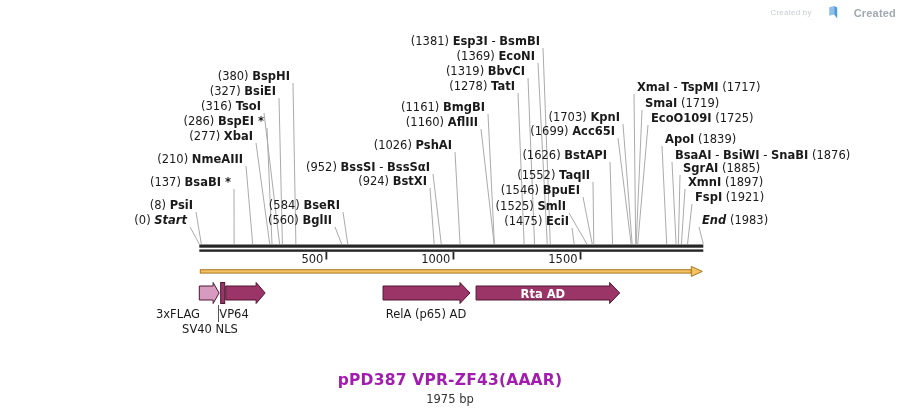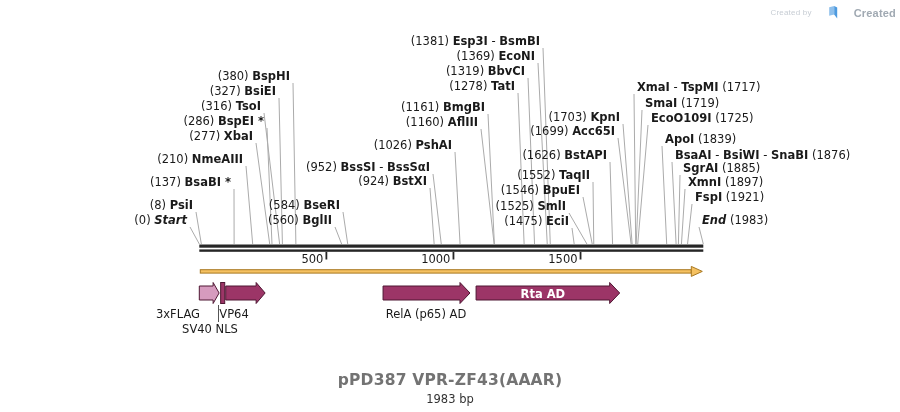--- a/index.html
+++ b/index.html
@@ -5,21 +5,21 @@
   html,body{margin:0;padding:0;background:#fff;}
   .stage{position:relative;width:900px;height:412px;background:#ffffff;overflow:hidden;
          font-family:"DejaVu Sans","Liberation Sans",sans-serif;}
   #map-svg{position:absolute;left:0;top:0;}
   .branding{position:absolute;top:6px;right:4px;display:flex;align-items:center;gap:16px;
             font-family:"Liberation Sans",sans-serif;}
   .created-by{font-size:8px;color:#c7cdd4;letter-spacing:.2px;}
   .flag{display:inline-flex;align-items:center;}
   .logo-text{font-size:11px;font-weight:600;color:#a0a9b2;letter-spacing:.2px;}
   .footer{position:absolute;left:0;top:371px;width:100%;text-align:center;}
-  .title{font-size:15.5px;font-weight:700;color:#737373;letter-spacing:.2px;}
+  .title{font-size:15.5px;font-weight:700;color:#a21caf;letter-spacing:.2px;}
   .length{font-size:11.5px;color:#333;margin-top:3px;}
 </style>
 </head>
 <body>
 
 <div class="stage">
 
   <svg id="map-svg" width="900" height="412" viewBox="0 0 900 412">
       <line x1="190" y1="227" x2="199.3" y2="244" stroke="#ababab" stroke-width="1"></line>
       <line x1="196" y1="212" x2="201.33328290468987" y2="244" stroke="#ababab" stroke-width="1"></line>
@@ -122,16 +122,16 @@
       <svg id="flag-svg" width="10" height="13" viewBox="0 0 10 13">
           <path d="M1.2,1.2 L6.2,0 L6.2,8.5 L1.2,9.7 Z" fill="#8fc0ec"></path>
           <path d="M6.2,0 L9.2,1.6 L9.2,12.6 L6.2,8.5 Z" fill="#4d9adf"></path>
         </svg>
     </span>
     <span class="logo-text">Created</span>
   </div>
 
   <div class="footer">
     <div class="title">pPD387 VPR-ZF43(AAAR)</div>
-    <div class="length">1983 bp</div>
+    <div class="length">1975 bp</div>
   </div>
 
 </div>
 
 </body></html>

